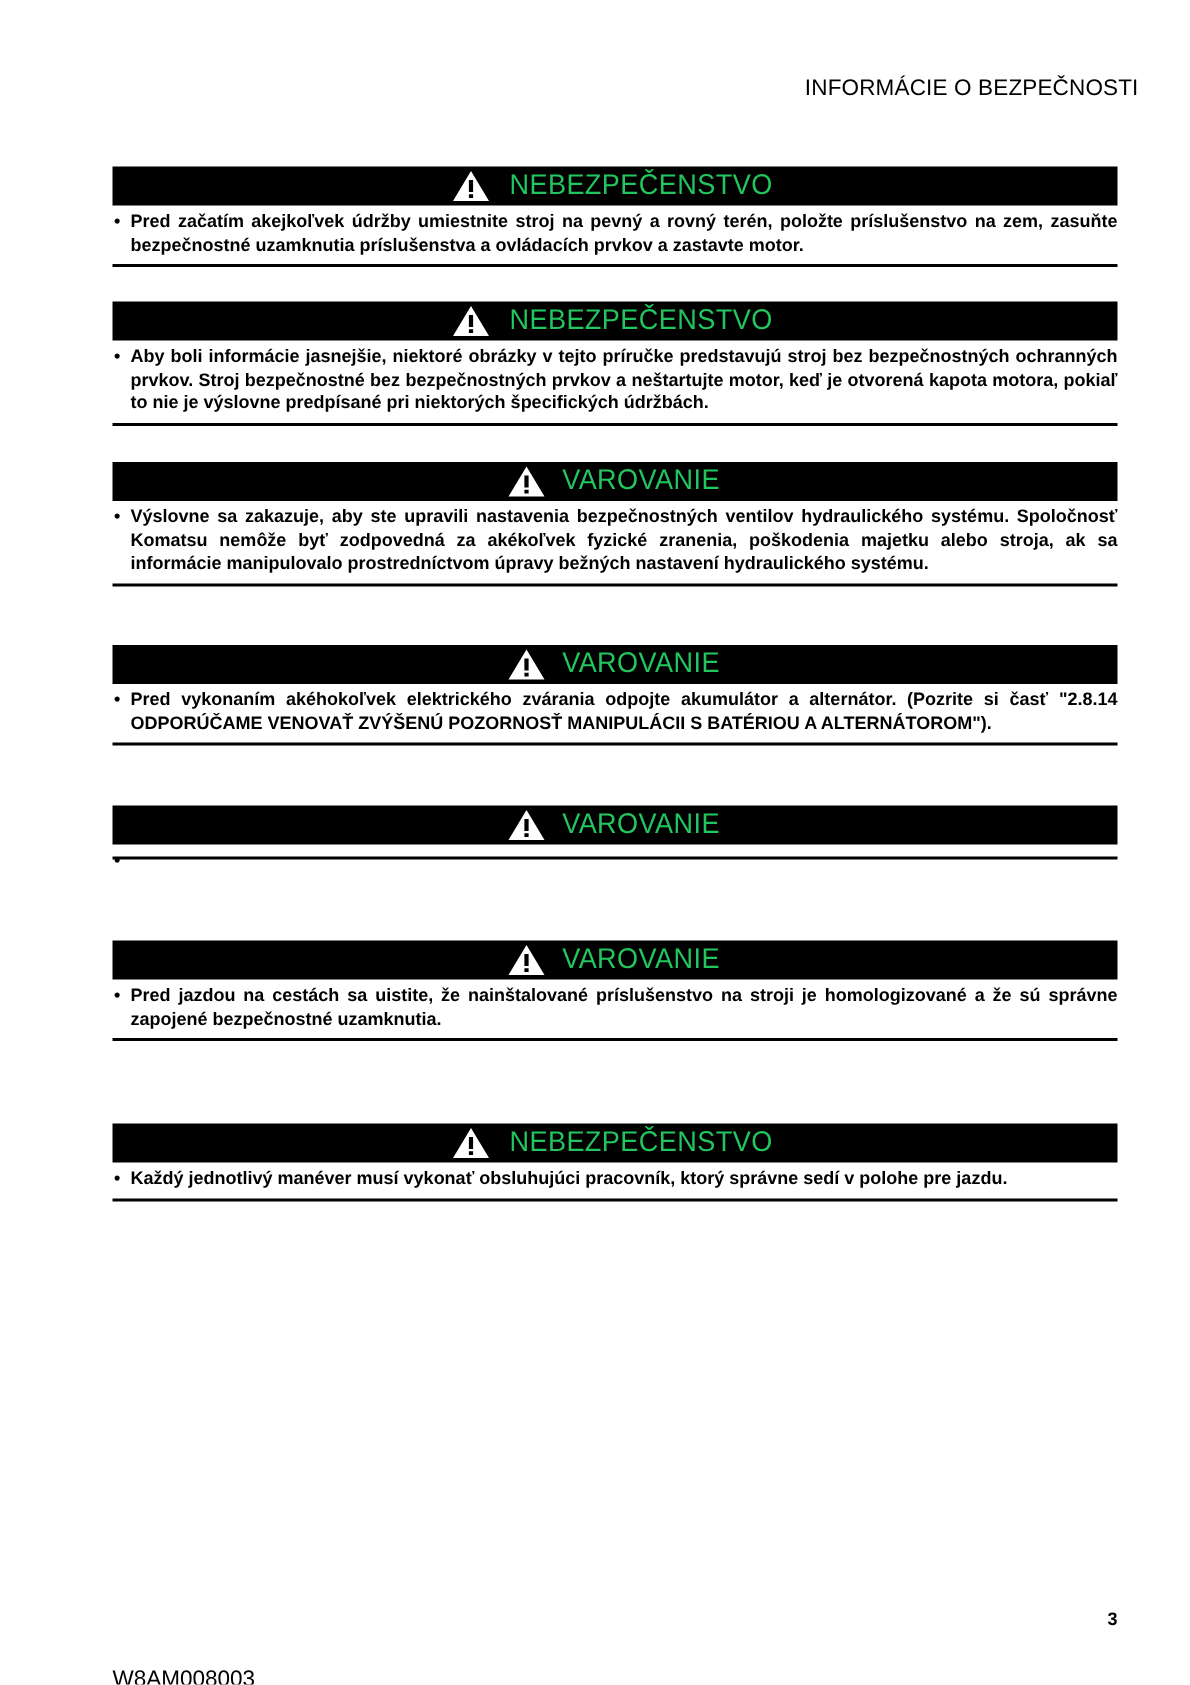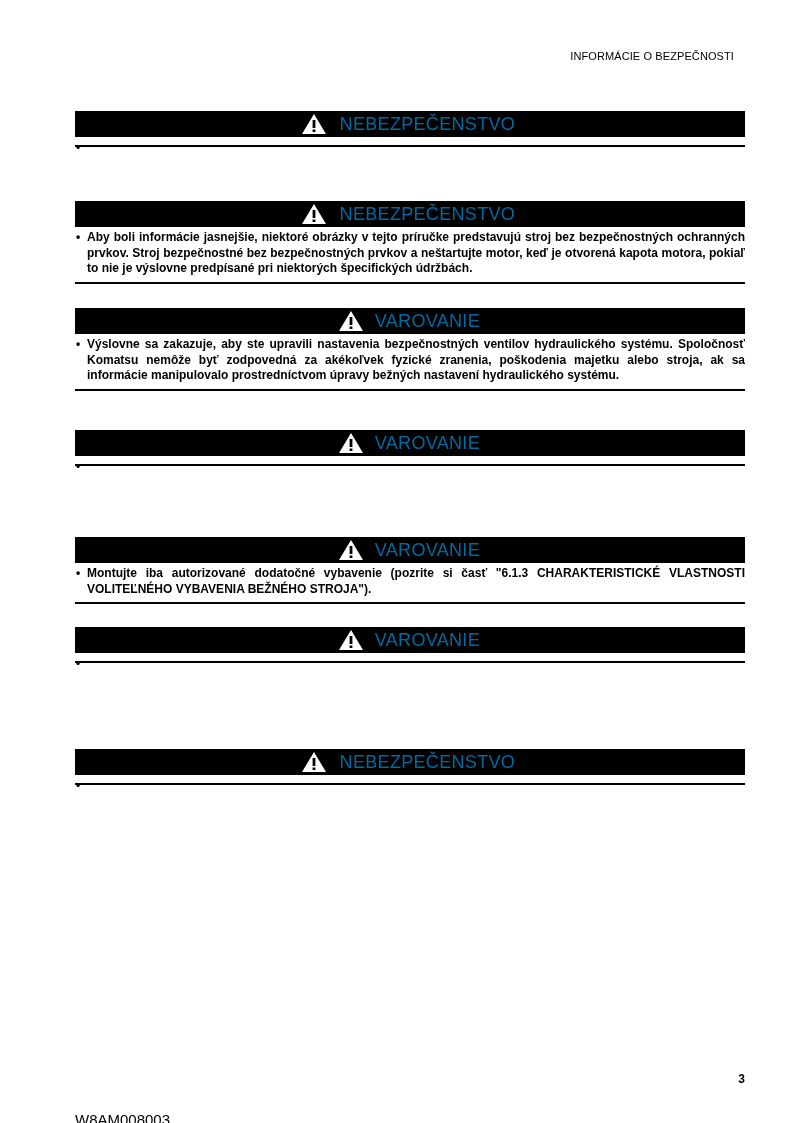--- a/index.html
+++ b/index.html
@@ -1,20 +1,20 @@
 <!DOCTYPE html>
 <html><head>
 <meta charset="utf-8">
 <style>
   html, body { margin: 0; padding: 0; background: #ffffff; }
   body { width: 793px; height: 1123px; position: relative; overflow: hidden;
          font-family: "Liberation Sans", sans-serif; color: #000; }
-  .header-title { position: absolute; top: 50px; right: 59px; font-size: 11px; letter-spacing: 0.1px; }
+  .header-title { position: absolute; top: 50px; right: 34px; font-size: 15px; letter-spacing: 0.1px; }
   .block { position: absolute; left: 75px; width: 670px; }
-  .bar { background: #000; color: #0369a1; height: 26px; display: flex; align-items: center; justify-content: center;
+  .bar { background: #000; color: #22c55e; height: 26px; display: flex; align-items: center; justify-content: center;
          font-size: 19px; font-weight: normal; letter-spacing: 0.3px; }
   .bar .warn-icon { width: 26px; height: 22px; margin-right: 8px; display: inline-block; }
   .bar .bar-label { font-family: "Liberation Sans", sans-serif; transform: scaleX(0.95); display: inline-block; }
   .body { position: relative; padding: 3px 0 5px 12px; font-size: 12px; font-weight: bold; line-height: 15.6px; text-align: justify; }
   .body .bullet { position: absolute; left: 1px; top: 3px; font-size: 12px; }
   .body p { margin: 0; }
   .rule { height: 2px; background: #000; }
   .footer-code { position: absolute; left: 75px; top: 1073px; font-size: 15px; margin-top: 38px; }
   .footer-page { position: absolute; right: 48px; top: 1072px; font-size: 12px; font-weight: bold; }
 </style>
@@ -27,20 +27,21 @@
   <div class="bar">
     <svg class="warn-icon" viewBox="0 0 26 22">
         <polygon points="13,1 25,21 1,21" fill="#fff"></polygon>
         <rect x="11.6" y="7" width="2.8" height="8" fill="#000"></rect>
         <rect x="11.6" y="16.5" width="2.8" height="2.5" fill="#000"></rect>
       </svg>
     <span class="bar-label">NEBEZPEČENSTVO</span>
   </div>
   <div class="body">
     <span class="bullet">•</span>
+    <p>Pred začatím akejkoľvek údržby umiestnite stroj na pevný a rovný terén, položte príslušenstvo na zem, zasuňte bezpečnostné uzamknutia príslušenstva a ovládacích prvkov a zastavte motor.</p>
   </div>
   <div class="rule"></div>
 </div>
 
 <div class="block" style="top:201px;">
   <div class="bar">
     <svg class="warn-icon" viewBox="0 0 26 22">
         <polygon points="13,1 25,21 1,21" fill="#fff"></polygon>
         <rect x="11.6" y="7" width="2.8" height="8" fill="#000"></rect>
         <rect x="11.6" y="16.5" width="2.8" height="2.5" fill="#000"></rect>
@@ -74,64 +75,66 @@
   <div class="bar">
     <svg class="warn-icon" viewBox="0 0 26 22">
         <polygon points="13,1 25,21 1,21" fill="#fff"></polygon>
         <rect x="11.6" y="7" width="2.8" height="8" fill="#000"></rect>
         <rect x="11.6" y="16.5" width="2.8" height="2.5" fill="#000"></rect>
       </svg>
     <span class="bar-label">VAROVANIE</span>
   </div>
   <div class="body">
     <span class="bullet">•</span>
+    <p>Pred vykonaním akéhokoľvek elektrického zvárania odpojte akumulátor a alternátor. (Pozrite si časť "2.8.14 ODPORÚČAME VENOVAŤ ZVÝŠENÚ POZORNOSŤ MANIPULÁCII S BATÉRIOU A ALTERNÁTOROM").</p>
   </div>
   <div class="rule"></div>
 </div>
 
 <div class="block" style="top:537px;">
   <div class="bar">
     <svg class="warn-icon" viewBox="0 0 26 22">
         <polygon points="13,1 25,21 1,21" fill="#fff"></polygon>
         <rect x="11.6" y="7" width="2.8" height="8" fill="#000"></rect>
         <rect x="11.6" y="16.5" width="2.8" height="2.5" fill="#000"></rect>
       </svg>
     <span class="bar-label">VAROVANIE</span>
   </div>
   <div class="body">
     <span class="bullet">•</span>
-    <p>Montujte iba autorizované dodatočné vybavenie (pozrite si časť "6.1.3 CHARAKTERISTICKÉ VLASTNOSTI VOLITEĽNÉHO VYBAVENIA BEŽNÉHO STROJA").</p>
   </div>
   <div class="rule"></div>
 </div>
 
 <div class="block" style="top:627px;">
   <div class="bar">
     <svg class="warn-icon" viewBox="0 0 26 22">
         <polygon points="13,1 25,21 1,21" fill="#fff"></polygon>
         <rect x="11.6" y="7" width="2.8" height="8" fill="#000"></rect>
         <rect x="11.6" y="16.5" width="2.8" height="2.5" fill="#000"></rect>
       </svg>
     <span class="bar-label">VAROVANIE</span>
   </div>
   <div class="body">
     <span class="bullet">•</span>
+    <p>Pred jazdou na cestách sa uistite, že nainštalované príslušenstvo na stroji je homologizované a že sú správne zapojené bezpečnostné uzamknutia.</p>
   </div>
   <div class="rule"></div>
 </div>
 
 <div class="block" style="top:749px;">
   <div class="bar">
     <svg class="warn-icon" viewBox="0 0 26 22">
         <polygon points="13,1 25,21 1,21" fill="#fff"></polygon>
         <rect x="11.6" y="7" width="2.8" height="8" fill="#000"></rect>
         <rect x="11.6" y="16.5" width="2.8" height="2.5" fill="#000"></rect>
       </svg>
     <span class="bar-label">NEBEZPEČENSTVO</span>
   </div>
   <div class="body">
     <span class="bullet">•</span>
+    <p>Každý jednotlivý manéver musí vykonať obsluhujúci pracovník, ktorý správne sedí v polohe pre jazdu.</p>
   </div>
   <div class="rule"></div>
 </div>
 
 <div class="footer-code">W8AM008003</div>
 <div class="footer-page">3</div>
 
 </body></html>

